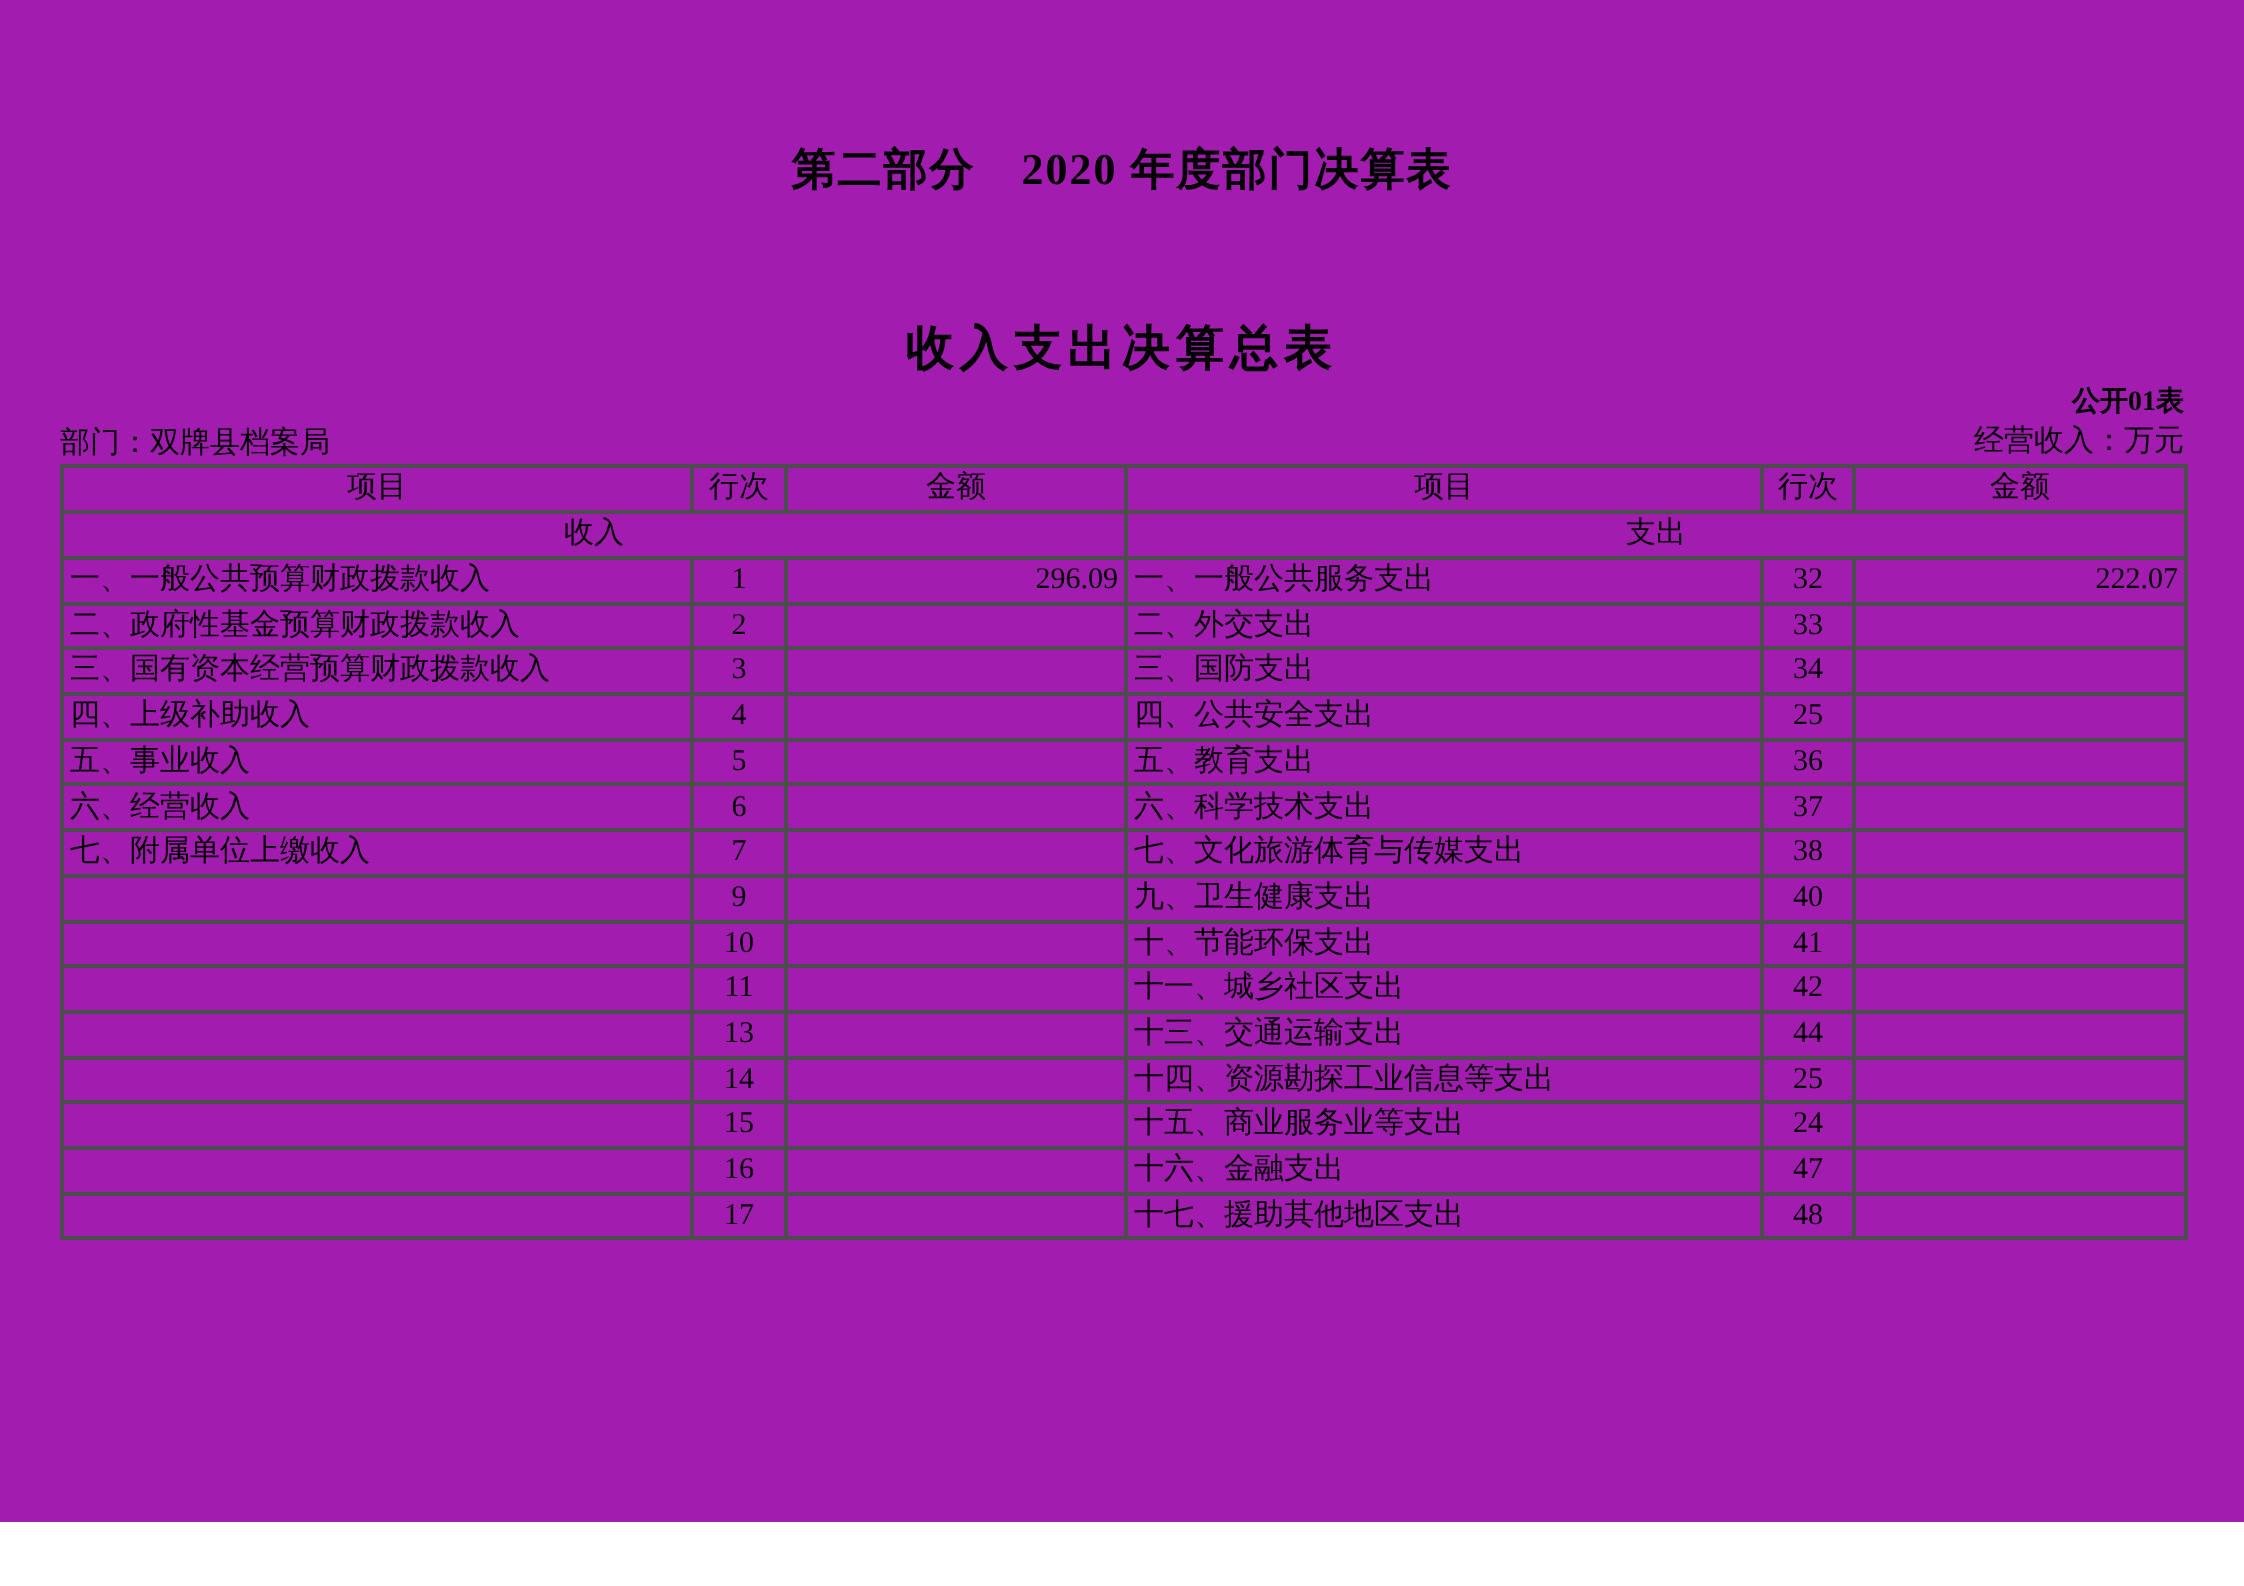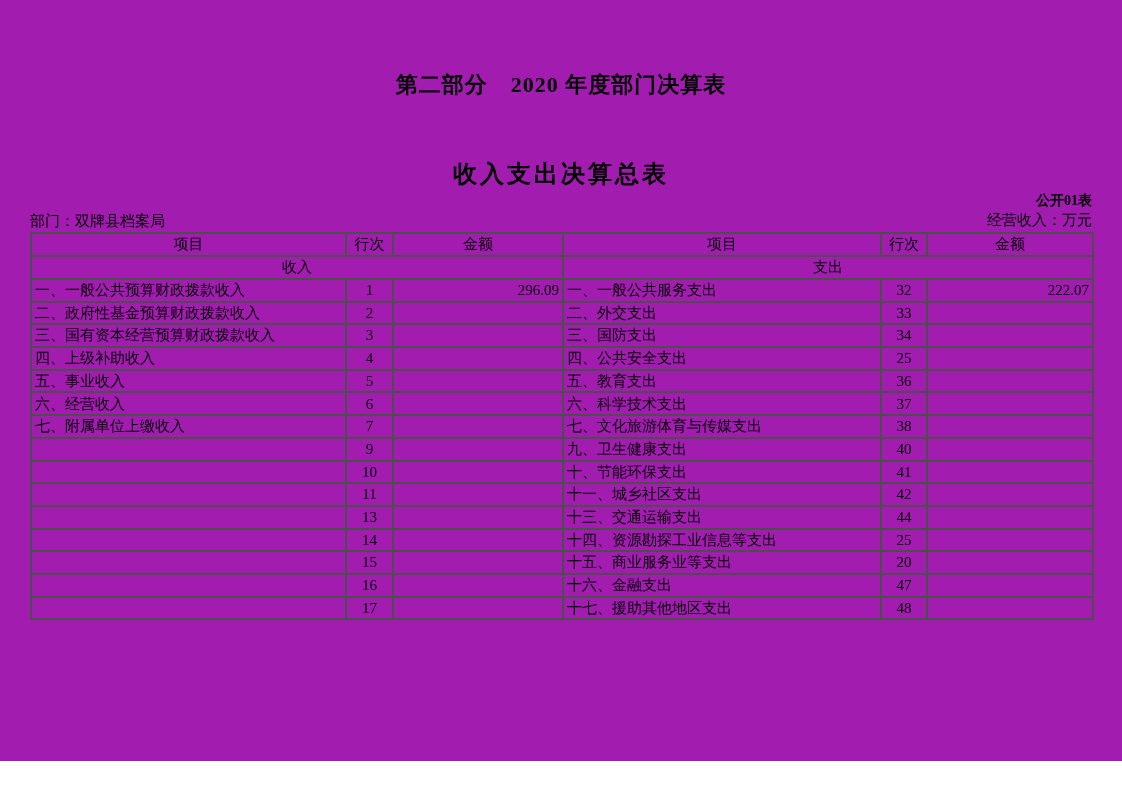--- a/index.html
+++ b/index.html
@@ -192,21 +192,21 @@
           <td class="cell-amount"></td>
           <td class="cell-item">十四、资源勘探工业信息等支出</td>
           <td class="cell-line">25</td>
           <td class="cell-amount"></td>
         </tr>
         <tr>
           <td class="cell-item"></td>
           <td class="cell-line">15</td>
           <td class="cell-amount"></td>
           <td class="cell-item">十五、商业服务业等支出</td>
-          <td class="cell-line">20</td>
+          <td class="cell-line">24</td>
           <td class="cell-amount"></td>
         </tr>
         <tr>
           <td class="cell-item"></td>
           <td class="cell-line">16</td>
           <td class="cell-amount"></td>
           <td class="cell-item">十六、金融支出</td>
           <td class="cell-line">47</td>
           <td class="cell-amount"></td>
         </tr>

